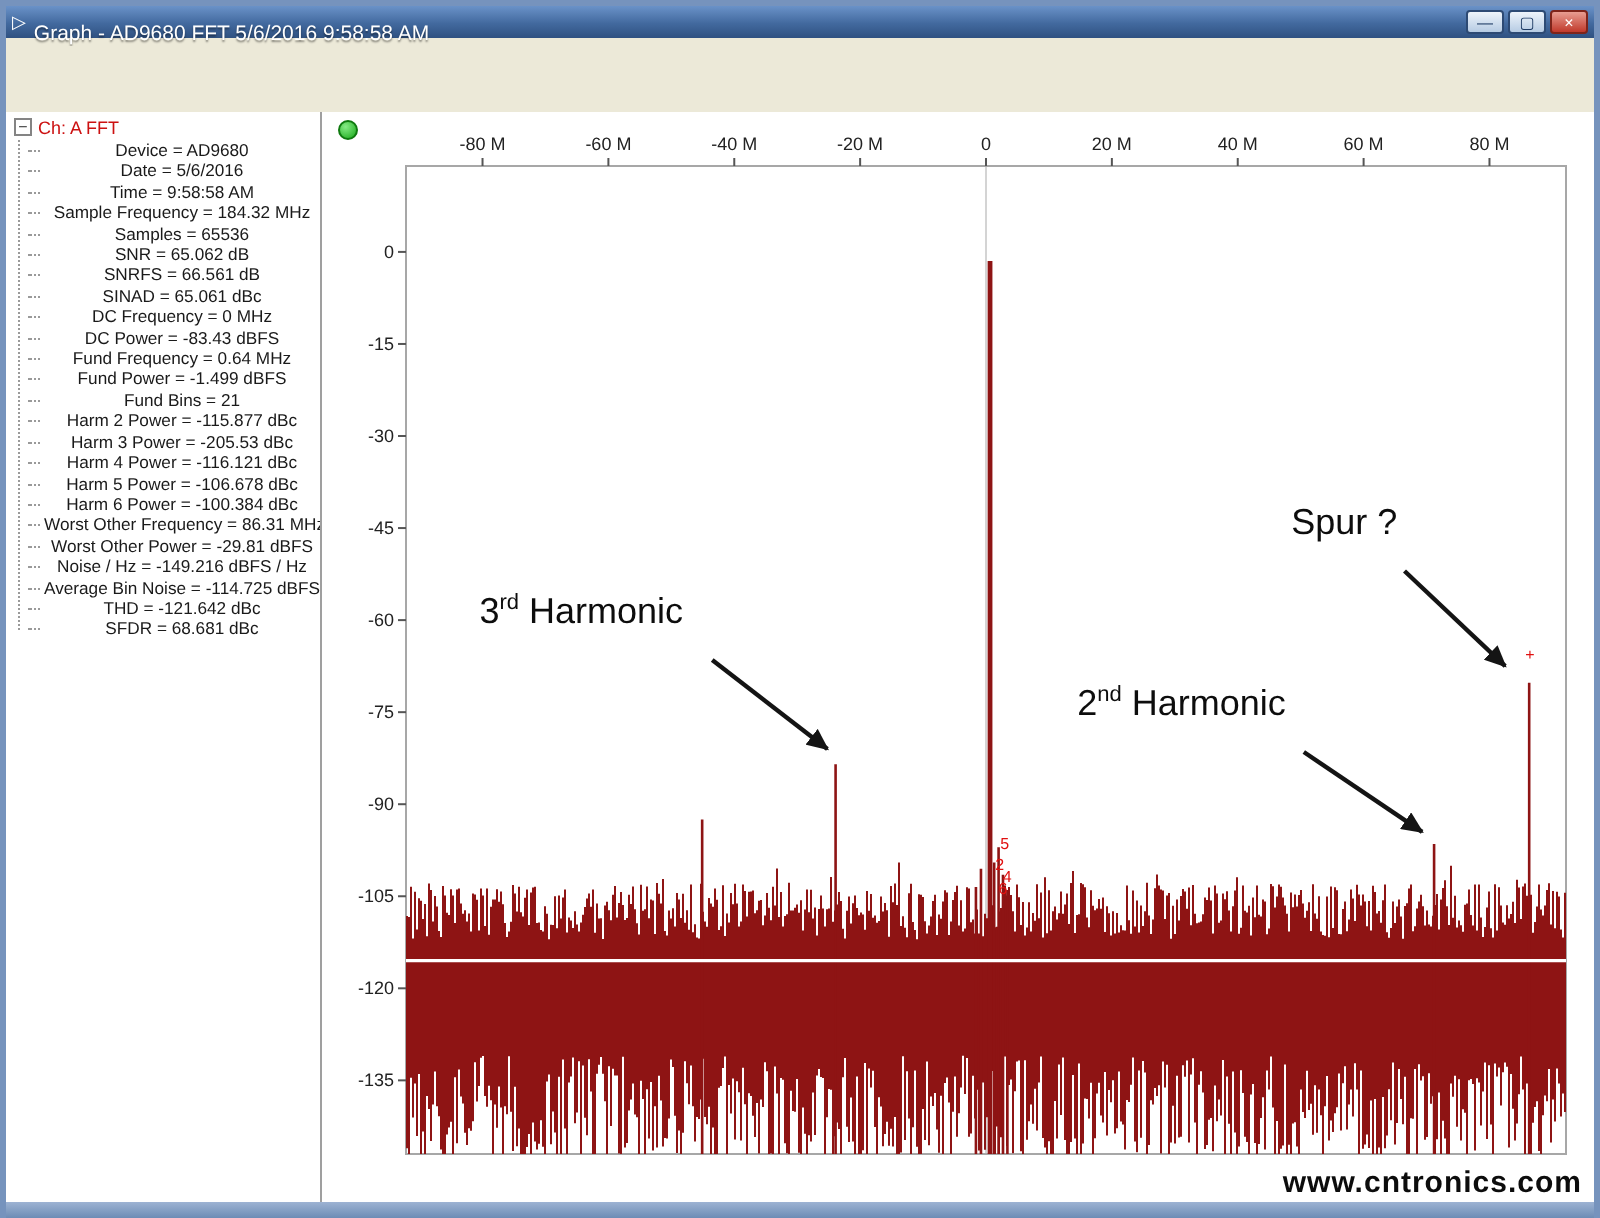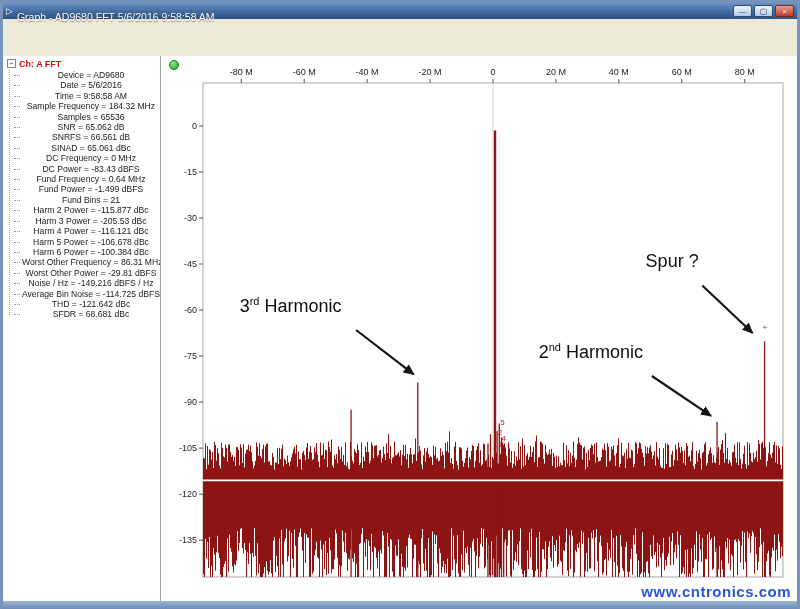--- a/index.html
+++ b/index.html
@@ -53,21 +53,21 @@
   .content { position:absolute; left:0; right:0; top:53px; bottom:8px; background:#fff; }
   .tree {
     position:absolute; left:0; top:0; bottom:0; width:158px; box-sizing:border-box;
     background:#fff; border-right:1px solid #9f9f9f; overflow:hidden; padding:2px 0 0 4px;
   }
   .tree-header { display:flex; align-items:center; gap:3px; height:11px; }
   .expand-box {
     width:9px; height:9px; box-sizing:border-box; border:1px solid #848484;
     font-size:8px; line-height:7px; text-align:center; color:#444; background:#fff;
   }
-  .tree-header-label { font-size:9px; color:#cc1111; white-space:nowrap;font-weight:bold; }
+  .tree-header-label { font-size:9px; color:#cc1111; white-space:nowrap; }
   .tree-items { list-style:none; margin:1px 0 0 0; padding:0 0 0 5px; position:relative;text-align:center; }
   .tree-items::before {
     content:""; position:absolute; left:2px; top:0; bottom:5px;
     border-left:1px dotted #9a9a9a;
   }
   .tree-item {
     font-size:8.6px; line-height:10.4px; color:#1a1a1a; white-space:nowrap;
     position:relative; padding-left:10px;
   }
   .tree-item::before {
@@ -226,18 +226,18 @@
           <g>
             <text x="376.62717013888886" y="301.6149068322981" font-size="18" fill="#0d0d0d"><tspan>2</tspan><tspan dy="-7" font-size="11">nd</tspan><tspan dy="7" font-size="18"> Harmonic</tspan></text>
             <line x1="489.90842013888886" y1="320.02484472049684" x2="549.06640625" y2="359.9130434782609" stroke="#141414" stroke-width="2.2" marker-end="url(#ah)"></line>
           </g>
           <g>
             <text x="483.61501736111114" y="211.09937888198758" font-size="18" fill="#0d0d0d">Spur ?</text>
             <line x1="540.2556423611111" y1="229.50931677018633" x2="590.6028645833334" y2="277.06832298136646" stroke="#141414" stroke-width="2.2" marker-end="url(#ah)"></line>
           </g>
         </svg>
       <span class="green-dot"></span>
-      <div class="watermark" style="color: #1d4ed8;">www.cntronics.com</div>
+      <div class="watermark" style="color: #000000;">www.cntronics.com</div>
     </div>
   </div>
 
   <div class="window-bottom"></div>
 </div>
 
 </body></html>

